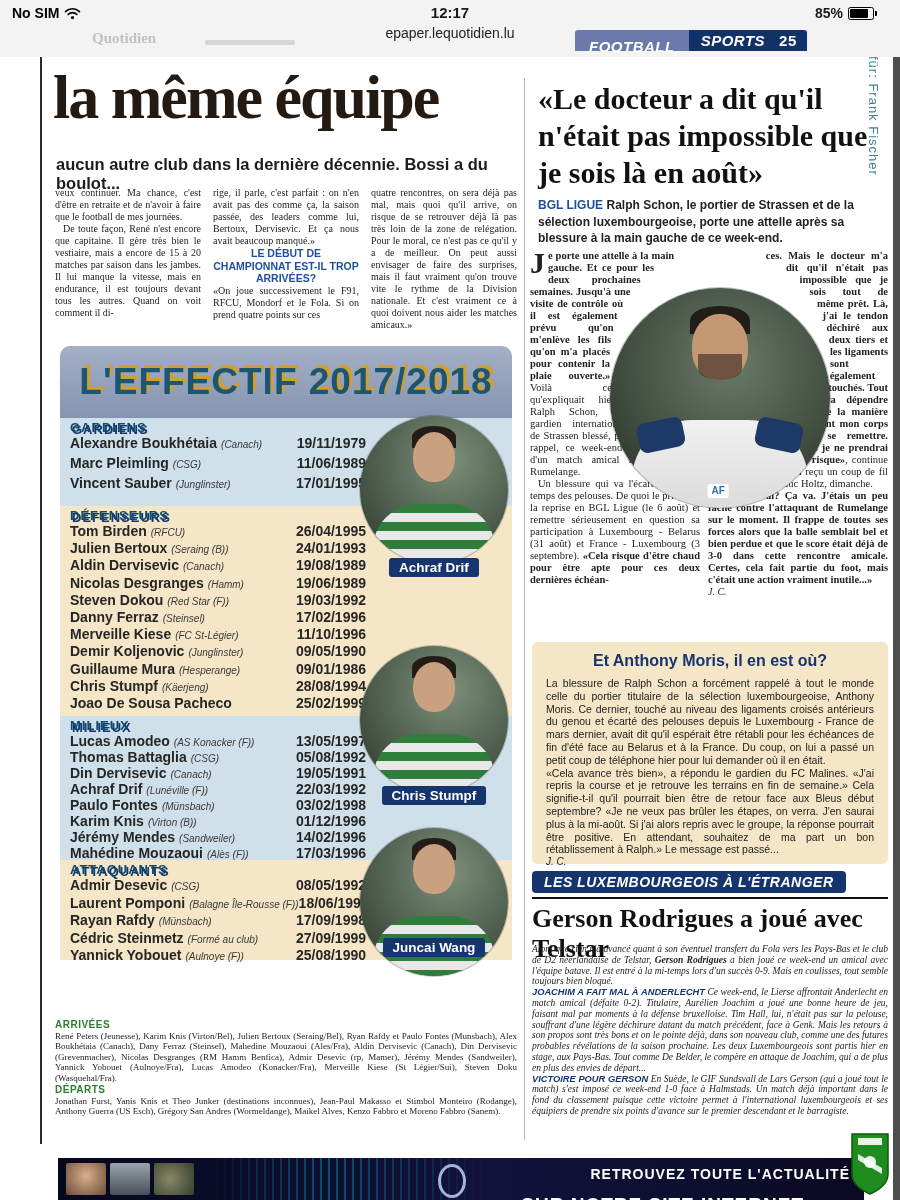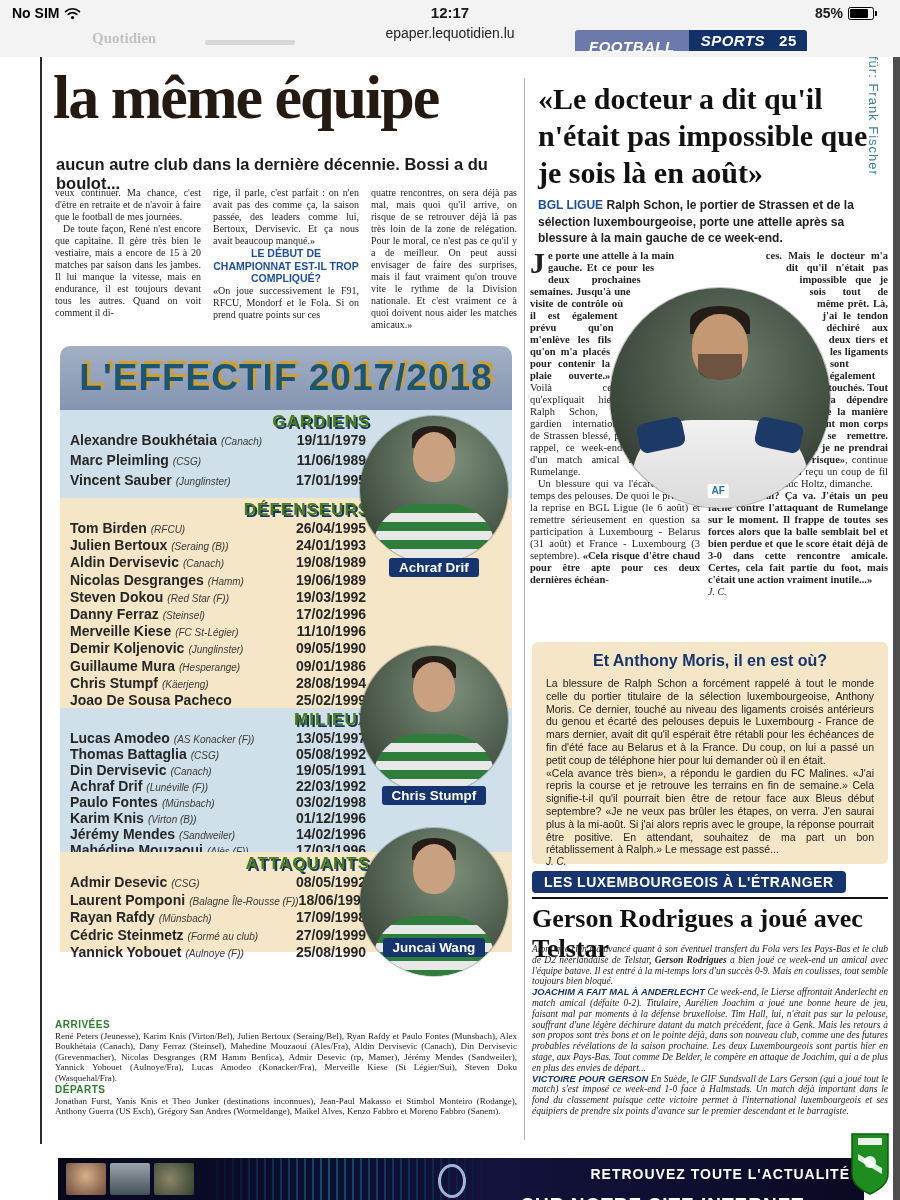--- a/index.html
+++ b/index.html
@@ -34,30 +34,30 @@
   .l-subhead{position:absolute;left:56px;top:155px;width:460px;font-size:16.5px;font-weight:700;color:#1c1c1c;}
   .l-cols{position:absolute;left:55px;top:187px;width:462px;height:154px;display:flex;gap:12px;overflow:hidden;
       font-family:"Liberation Serif",serif;font-size:10px;line-height:12px;text-align:justify;color:#222;}
   .l-cols .col{flex:1;}
   .l-cols p{margin:0;}
   .l-cols p.ind{text-indent:8px;}
   .bluesub{color:#1d4f9e;font-weight:700;text-align:center;font-family:"Liberation Sans",sans-serif;
       font-size:10.5px;line-height:12.5px;margin:6px 0 2px;}
   
   .effectif{position:absolute;left:60px;top:346px;width:452px;height:666px;border-radius:10px;overflow:hidden;}
-  .eff-head{height:64px;background:linear-gradient(180deg,#a3b0c6,#8594b0);display:flex;align-items:center;justify-content:center;}
+  .eff-head{height:72px;background:linear-gradient(180deg,#a3b0c6,#8594b0);display:flex;align-items:center;justify-content:center;}
   .eff-title{font-size:37px;font-weight:800;letter-spacing:1px;color:#1c5672;text-shadow:3px -3px 0 #cf9f2f;}
   .sect{position:relative;padding:2px 0 0 10px;box-sizing:border-box;}
   .bg-blue{background:#cfe0ea;}
   .bg-cream{background:#f4e6c6;}
   .s-gar{height:88px;}
   .s-def{height:210px;}
   .s-mil{height:144px;}
   .s-att{height:100px;}
-  .roster-heading{width:300px;text-align:right;font-size:17px;font-weight:800;color:#4d7c0f;
+  .roster-heading{width:300px;text-align:left;font-size:13px;font-weight:800;color:#0c4a6e;
       text-shadow:2px 2px 0 #16356e;letter-spacing:1px;}
   .roster-rows{width:296px;}
   .roster-row{display:flex;align-items:baseline;white-space:nowrap;}
   .s-gar .roster-row{height:20px;}
   .s-def .roster-row{height:17.2px;}
   .s-mil .roster-row{height:16px;}
   .s-att .roster-row{height:17.6px;}
   .p-name{font-size:14px;font-weight:700;color:#262626;}
   .p-club{font-size:10px;font-style:italic;font-weight:400;color:#3a3a3a;margin-left:4px;}
   .p-dob{margin-left:auto;font-size:14px;font-weight:700;color:#262626;}
@@ -113,21 +113,21 @@
   
   .moris{position:absolute;left:532px;top:642px;width:356px;height:222px;background:#f4e6c6;border-radius:6px;
       box-sizing:border-box;padding:10px 14px;}
   .moris-title{text-align:center;color:#16356e;font-size:16px;font-weight:800;margin-bottom:7px;}
   .moris-body{font-size:10.5px;line-height:12.8px;text-align:justify;color:#222;}
   .moris-body p{margin:0;}
   
   .lux-rule{position:absolute;left:532px;top:897px;width:356px;height:2px;background:#111;}
   .lux-kicker{position:absolute;left:532px;top:871px;z-index:2;}
   .lux-kicker span{display:inline-block;background:#16356e;color:#fff;font-weight:700;font-size:14px;
-      letter-spacing:.5px;padding:3px 12px;border-radius:4px;}
+      letter-spacing:.5px;padding:3px 12px;border-radius:4px;font-style:italic;}
   .lux-headline{position:absolute;left:532px;top:904px;width:356px;font-family:"Liberation Serif",serif;
       font-size:26px;font-weight:700;color:#111;}
   .lux-body{position:absolute;left:532px;top:944px;width:356px;font-family:"Liberation Serif",serif;
       font-size:9.5px;line-height:10.8px;text-align:justify;color:#222;}
   .lux-body p{margin:0;font-style:italic;}
   .lux-label{color:#16356e;font-weight:700;font-family:"Liberation Sans",sans-serif;font-size:9.3px;}
   .bold-name{font-weight:700;}
   
   .banner{position:absolute;left:58px;top:1158px;width:806px;height:42px;overflow:hidden;
       background:linear-gradient(90deg,#07071c,#12123c 55%,#0a0a24);}
@@ -183,21 +183,21 @@
 
 <div class="l-headline">la même équipe</div>
 <div class="l-subhead">aucun autre club dans la dernière décennie. Bossi a du boulot...</div>
 <div class="l-cols">
   <div class="col">
     <p>veux continuer. Ma chance, c'est d'être en retraite et de n'avoir à faire que le football de mes journées.</p>
     <p class="ind">De toute façon, René n'est encore que capitaine. Il gère très bien le vestiaire, mais a encore de 15 à 20 matches par saison dans les jambes. Il lui manque la vitesse, mais en endurance, il est toujours devant tous les autres. Quand on voit comment il di-</p>
   </div>
   <div class="col">
     <p>rige, il parle, c'est parfait : on n'en avait pas des comme ça, la saison passée, des leaders comme lui, Bertoux, Dervisevic. Et ça nous avait beaucoup manqué.»</p>
-    <p class="bluesub">LE DÉBUT DE CHAMPIONNAT EST-IL TROP COMPLIQUÉ?</p>
+    <p class="bluesub">LE DÉBUT DE CHAMPIONNAT EST-IL TROP ARRIVÉES?</p>
     <p>«On joue successivement le F91, RFCU, Mondorf et le Fola. Si on prend quatre points sur ces</p>
   </div>
   <div class="col">
     <p>quatre rencontres, on sera déjà pas mal, mais quoi qu'il arrive, on risque de se retrouver déjà là pas très loin de la zone de relégation. Pour le moral, ce n'est pas ce qu'il y a de meilleur. On peut aussi envisager de faire des surprises, mais il faut vraiment qu'on trouve vite le rythme de la Division nationale. Et c'est vraiment ce à quoi doivent nous aider les matches amicaux.»</p>
   </div>
 </div>
 
 <div class="effectif">
   <div class="eff-head">
     <span class="eff-title">L'EFFECTIF 2017/2018</span>

